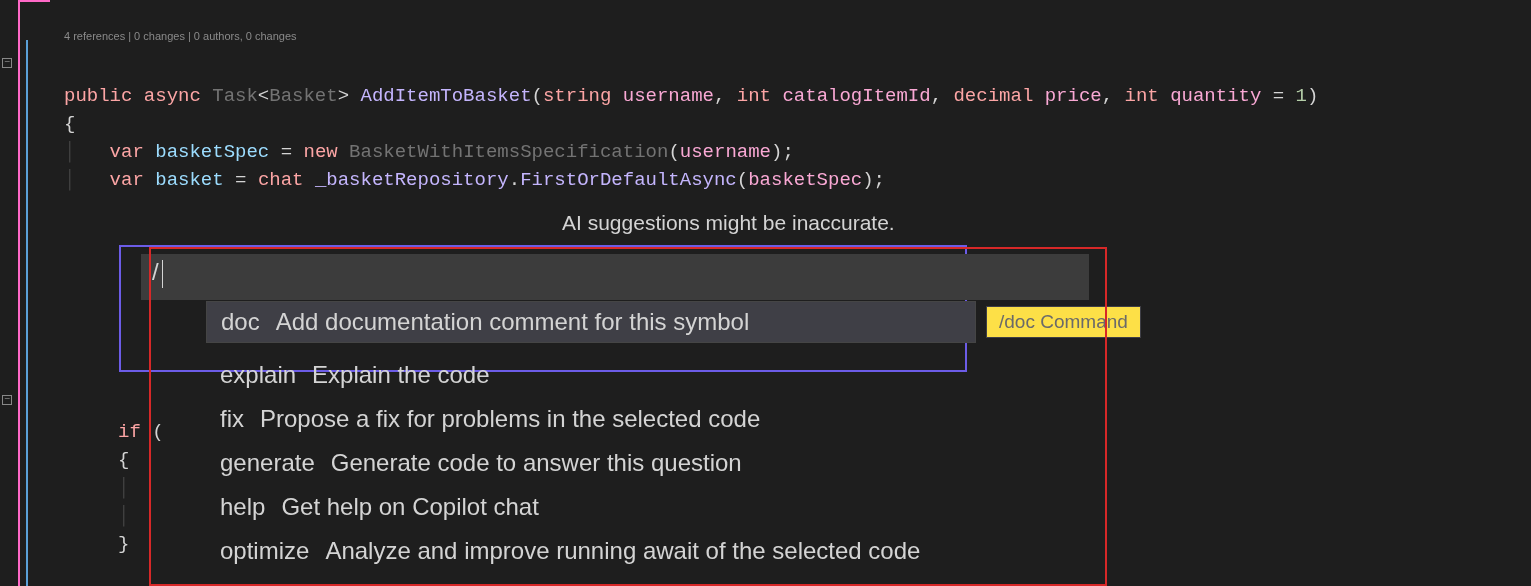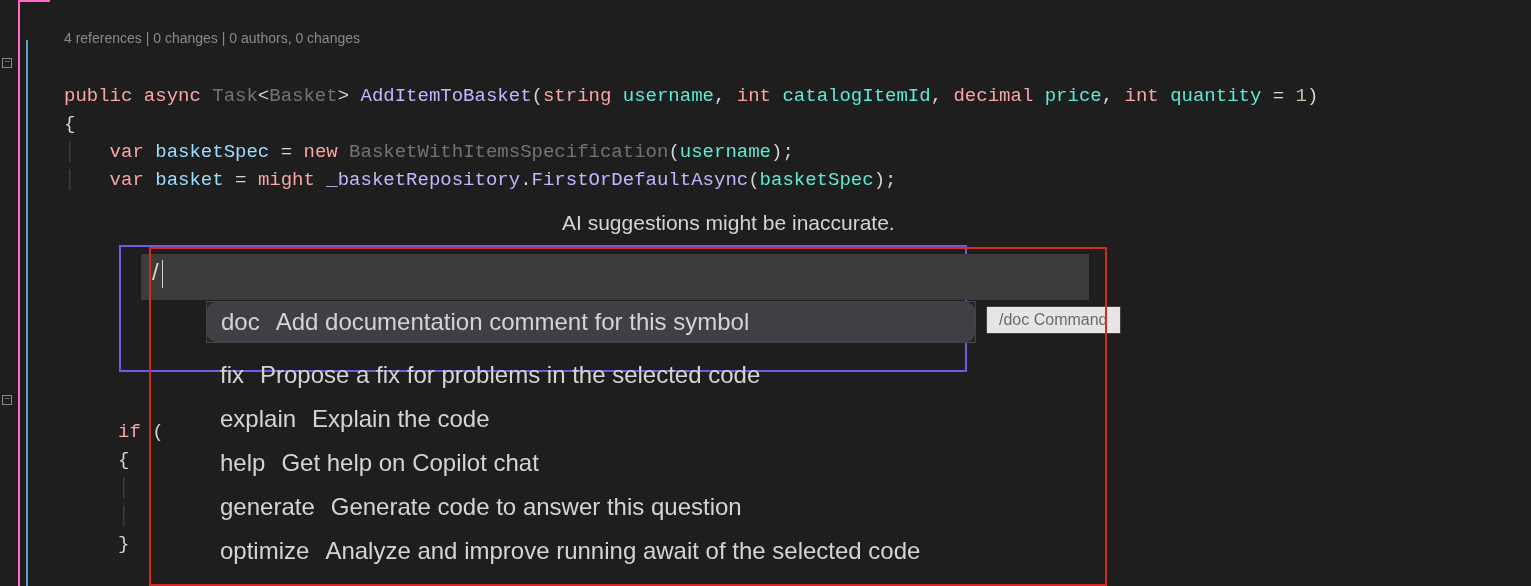--- a/index.html
+++ b/index.html
@@ -42,36 +42,36 @@
     font-size: 10px;
     line-height: 8px;
     text-align: center;
     color: #888;
   }
   .codelens {
     position: absolute;
     left: 64px;
     top: 30px;
     font-family: 'Segoe UI', sans-serif;
-    font-size: 14px;
+    font-size: 11px;
     color: #8a8a8a;
   }
   .code {
     position: absolute;
     left: 64px;
     top: 54px;
     white-space: pre;
     line-height: 28px;
     font-size: 19px;
   }
   .kw { color: #fca5a5; }
   .type { color: #737373; }
   .method { color: #c4b5fd; }
   .var { color: #9cdcfe; }
-  .param { color: #5eead4; }
+  .param { color: #f9a8d4; }
   .punct { color: #d4d4d4; }
   .num { color: #b5cea8; }
   .guide { color: #404040; }
   .prop { color: #c4b5fd; }
   
   .disclaimer {
     position: absolute;
     left: 562px;
     top: 211px;
     font-family: 'Segoe UI', sans-serif;
@@ -130,21 +130,20 @@
   }
   .cmd-row {
     display: flex;
     justify-content: space-between;
     align-items: center;
     padding: 6px 16px 6px 14px;
     font-family: 'Segoe UI', sans-serif;
     font-size: 24px;
     color: #d4d4d4;
     cursor: pointer;
-    border-radius: 9px;
   }
   .cmd-row.selected {
     background: #3f3f46;
   }
   .cmd-name { flex: 0 0 auto; }
   .cmd-desc { flex: 1 1 auto; text-align: left; margin-left: 16px; }
   .cmd-loose-list {
     position: absolute;
     left: 206px;
     top: 353px;
@@ -156,23 +155,23 @@
   .cmd-loose-row {
     display: flex;
     justify-content: space-between;
     padding: 8px 16px 8px 14px;
   }
   .tooltip {
     position: absolute;
     left: 986px;
     top: 306px;
     font-family: 'Segoe UI', sans-serif;
-    font-size: 16px;
+    font-size: 19px;
     color: #6a6a6a;
-    background: #e5e5e5;
+    background: #fde047;
     padding: 4px 12px;
     border: 1px solid #3f3f46;
   }
   .behind-if {
     position: absolute;
     left: 118px;
     top: 390px;
     white-space: pre;
     line-height: 28px;
     font-size: 19px;
@@ -186,21 +185,21 @@
 <div class="vline-blue"></div>
 <div class="fold" style="top:58px">−</div>
 <div class="fold" style="top:395px">−</div>
 
 <div class="codelens">4 references | 0 changes | 0 authors, 0 changes</div>
 
 <div class="code">
 <span class="kw">public</span> <span class="kw">async</span> <span class="type">Task</span><span class="punct">&lt;</span><span class="type">Basket</span><span class="punct">&gt;</span> <span class="method">AddItemToBasket</span><span class="punct">(</span><span class="kw">string</span> <span class="param">username</span><span class="punct">,</span> <span class="kw">int</span> <span class="param">catalogItemId</span><span class="punct">,</span> <span class="kw">decimal</span> <span class="param">price</span><span class="punct">,</span> <span class="kw">int</span> <span class="param">quantity</span><span class="punct"> = </span><span class="num">1</span><span class="punct">)</span>
 <span class="punct">{</span>
 <span class="guide">│   </span><span class="kw">var</span> <span class="var">basketSpec</span><span class="punct"> = </span><span class="kw">new</span> <span class="type">BasketWithItemsSpecification</span><span class="punct">(</span><span class="param">username</span><span class="punct">);</span>
-<span class="guide">│   </span><span class="kw">var</span> <span class="var">basket</span><span class="punct"> = </span><span class="kw">might</span> <span class="prop">_basketRepository</span><span class="punct">.</span><span class="method">FirstOrDefaultAsync</span><span class="punct">(</span><span class="param">basketSpec</span><span class="punct">);</span>
+<span class="guide">│   </span><span class="kw">var</span> <span class="var">basket</span><span class="punct"> = </span><span class="kw">chat</span> <span class="prop">_basketRepository</span><span class="punct">.</span><span class="method">FirstOrDefaultAsync</span><span class="punct">(</span><span class="param">basketSpec</span><span class="punct">);</span>
 </div>
 
 <div class="behind-if">
 <span class="kw">if</span> <span class="punct">(</span>
 <span class="punct">{</span>
 <span class="guide">│</span>
 <span class="guide">│</span>
 <span class="punct">}</span>
 
 
@@ -217,34 +216,34 @@
 
 <div class="cmd-popup">
   <div class="cmd-row selected">
     <span class="cmd-name">doc</span>
     <span class="cmd-desc">Add documentation comment for this symbol</span>
   </div>
 </div>
 
 <div class="cmd-loose-list">
   <div class="cmd-loose-row">
+    <span class="cmd-name">explain</span>
+    <span class="cmd-desc">Explain the code</span>
+  </div>
+  <div class="cmd-loose-row">
     <span class="cmd-name">fix</span>
     <span class="cmd-desc">Propose a fix for problems in the selected code</span>
   </div>
   <div class="cmd-loose-row">
-    <span class="cmd-name">explain</span>
-    <span class="cmd-desc">Explain the code</span>
+    <span class="cmd-name">generate</span>
+    <span class="cmd-desc">Generate code to answer this question</span>
   </div>
   <div class="cmd-loose-row">
     <span class="cmd-name">help</span>
     <span class="cmd-desc">Get help on Copilot chat</span>
   </div>
   <div class="cmd-loose-row">
-    <span class="cmd-name">generate</span>
-    <span class="cmd-desc">Generate code to answer this question</span>
-  </div>
-  <div class="cmd-loose-row">
     <span class="cmd-name">optimize</span>
     <span class="cmd-desc">Analyze and improve running await of the selected code</span>
   </div>
 </div>
 
 <div class="redbox"></div>
 
 </body></html>

